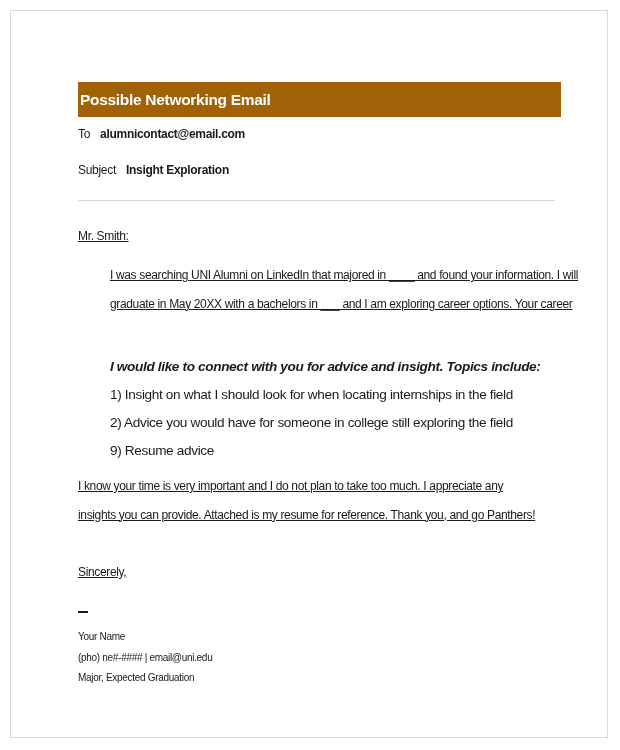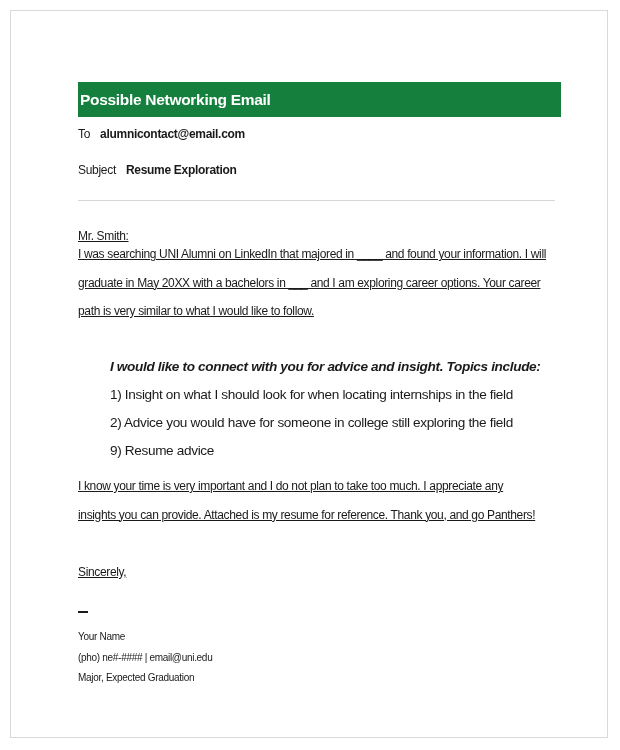--- a/index.html
+++ b/index.html
@@ -1,62 +1,61 @@
 <!DOCTYPE html>
 <html><head>
 <meta charset="utf-8">
 <style>
   html, body { margin: 0; padding: 0; background: #ffffff; }
   body { width: 620px; height: 750px; position: relative; overflow: hidden;
          font-family: "Liberation Sans", sans-serif; color: #1a1a1a; }
   .page { position: absolute; left: 10px; top: 10px; width: 598px; height: 728px;
           border: 1px solid #d9d9d9; background: #fff; box-sizing: border-box; }
   .header-bar { position: absolute; left: 78px; top: 82px; width: 483px; height: 35px;
-                background: #15803d; color: #ffffff; font-weight: bold; font-size: 15.5px;
+                background: #a16207; color: #ffffff; font-weight: bold; font-size: 15.5px;
                 line-height: 35px; padding-left: 2px; box-sizing: border-box; letter-spacing: -0.3px; }
   .field { position: absolute; left: 78px; font-size: 12px; letter-spacing: -0.3px; }
   .field .lbl { font-weight: normal; }
   .field .val { font-weight: bold; margin-left: 10px; }
   .to-row { top: 127px; }
   .subject-row { top: 163px; }
   .divider { position: absolute; left: 78px; top: 200px; width: 477px; height: 1px; background: #d6d6d6; }
   .text { position: absolute; left: 78px; font-size: 12px; letter-spacing: -0.35px; white-space: nowrap; text-decoration: underline; }
   .greeting { top: 229px; }
   .para { line-height: 28.5px; }
-  .para1 { top: 240px; }
+  .para1 { top: 261px; margin-left: 32px; }
   .topics { position: absolute; left: 110px; top: 353px; font-size: 13.6px; letter-spacing: -0.35px; line-height: 28px; white-space: nowrap; }
   .topics .intro { font-weight: bold; font-style: italic; }
   .para2 { top: 472px; }
   .closing { top: 565px; text-align: right; }
   .dash { position: absolute; left: 78px; top: 611px; width: 10px; height: 2px; background: #1a1a1a; }
   .sig { position: absolute; left: 78px; top: 627px; font-size: 10px; line-height: 20.5px; letter-spacing: -0.3px; white-space: nowrap; }
 </style>
 </head>
 <body>
 
 <div class="page"></div>
 
 <div class="header-bar">Possible Networking Email</div>
 
 <div class="field to-row">
   <span class="lbl">To</span><span class="val">alumnicontact@email.com</span>
 </div>
 
 <div class="field subject-row">
-  <span class="lbl">Subject</span><span class="val">Resume Exploration</span>
+  <span class="lbl">Subject</span><span class="val">Insight Exploration</span>
 </div>
 
 <div class="divider"></div>
 
 <div class="text greeting">Mr. Smith:</div>
 
 <div class="text para para1">
   <div>I was searching UNI Alumni on LinkedIn that majored in ____ and found your information. I will</div>
   <div>graduate in May 20XX with a bachelors in ___ and I am exploring career options. Your career</div>
-  <div>path is very similar to what I would like to follow.</div>
 </div>
 
 <div class="topics">
   <div class="intro">I would like to connect with you for advice and insight. Topics include:</div>
   <div>1) Insight on what I should look for when locating internships in the field</div>
   <div>2) Advice you would have for someone in college still exploring the field</div>
   <div>9) Resume advice</div>
 </div>
 
 <div class="text para para2">

